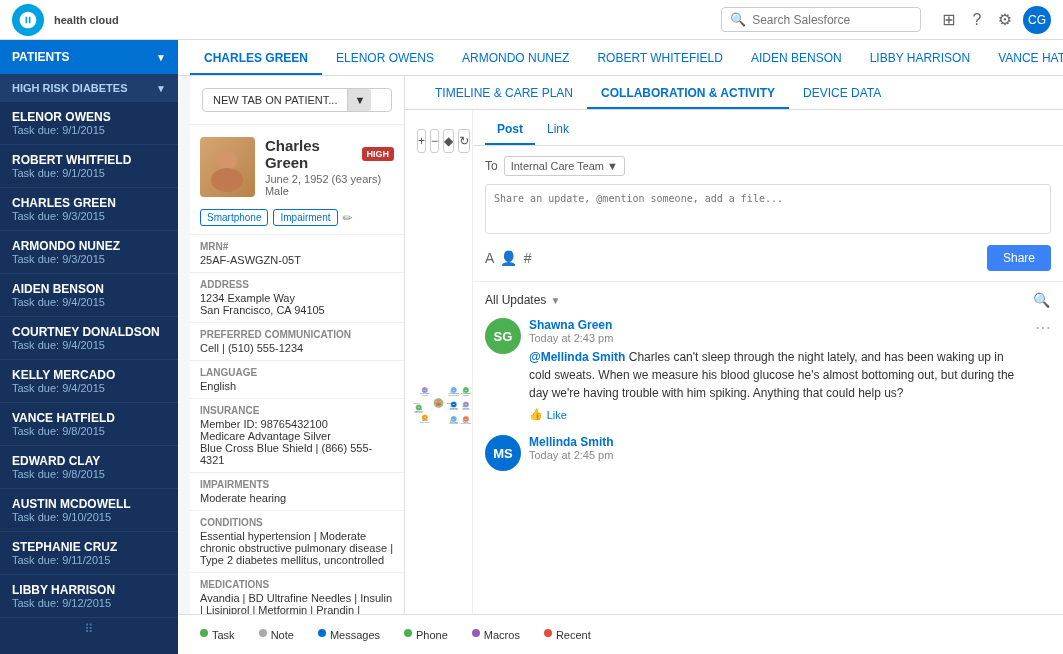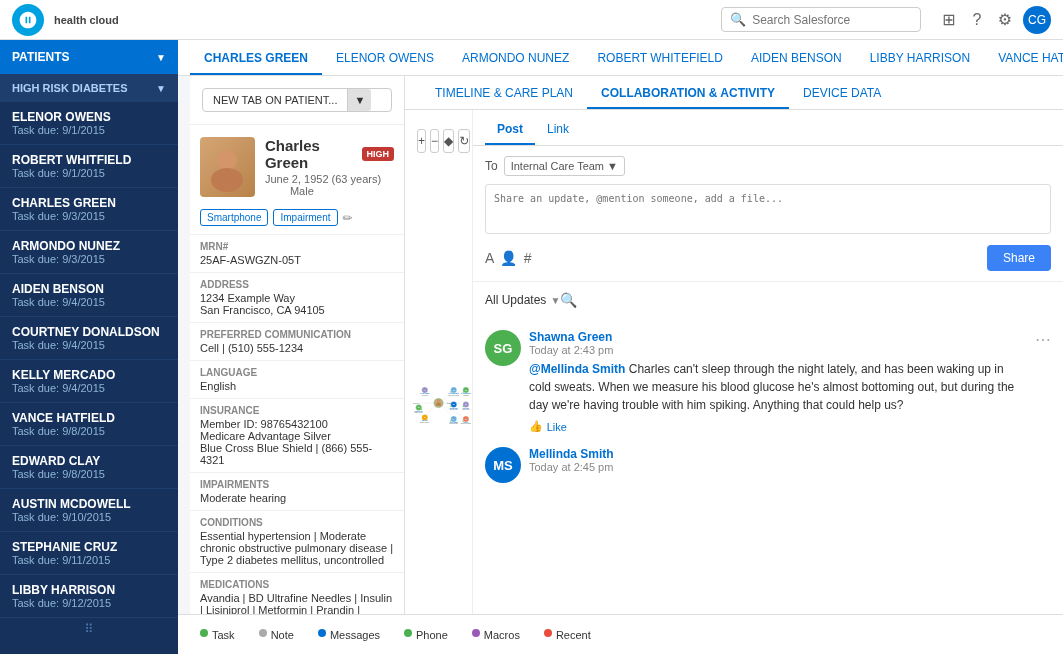--- a/index.html
+++ b/index.html
@@ -49,21 +49,21 @@
     
     .patient-panel { width: 215px; background: white; border-right: 1px solid #e0e0e0; overflow-y: auto; flex-shrink: 0; }
     .patient-panel-header { padding: 12px; border-bottom: 1px solid #eee; }
     .new-tab-btn { display: flex; align-items: center; background: white; border: 1px solid #ccc; border-radius: 4px; padding: 5px 10px; font-size: 11px; cursor: pointer; gap: 4px; }
     .new-tab-btn .dropdown-arrow { background: #e0e0e0; padding: 5px 6px; margin: -5px -10px -5px 6px; border-left: 1px solid #ccc; border-radius: 0 3px 3px 0; }
     .patient-photo-row { display: flex; align-items: flex-start; gap: 10px; padding: 12px 10px 8px; }
     .patient-photo-placeholder { width: 60px; height: 60px; background: linear-gradient(135deg, #d4a574, #b8834a); border-radius: 4px; display: flex; align-items: center; justify-content: center; color: white; font-size: 24px; }
     .patient-name { font-size: 15px; font-weight: bold; color: #333; }
     .high-badge { background: #c23934; color: white; font-size: 9px; padding: 2px 5px; border-radius: 3px; margin-left: 6px; font-weight: bold; vertical-align: middle; }
     .patient-dob { font-size: 11px; color: #666; margin-top: 2px; }
-    .patient-gender { font-size: 11px; color: #666; margin-left: 25px; }
+    .patient-gender { font-size: 11px; color: #666; }
     .tag-row { display: flex; gap: 5px; padding: 4px 10px 8px; align-items: center; }
     .tag { border: 1px solid #0070D2; color: #0070D2; border-radius: 3px; padding: 2px 6px; font-size: 10px; }
     .edit-icon { color: #888; cursor: pointer; font-size: 12px; }
     .detail-section { padding: 6px 10px; border-top: 1px solid #f0f0f0; }
     .detail-label { font-size: 10px; color: #888; text-transform: uppercase; font-weight: 600; margin-bottom: 2px; }
     .detail-value { font-size: 11px; color: #333; }
 
     
     .right-panel { flex: 1; display: flex; flex-direction: column; overflow: hidden; background: #f4f6f9; }
 
@@ -96,21 +96,21 @@
     .post-to { display: flex; align-items: center; gap: 6px; margin-bottom: 8px; font-size: 12px; color: #555; }
     .post-to-select { border: 1px solid #ccc; border-radius: 3px; padding: 3px 6px; font-size: 11px; cursor: pointer; display: flex; align-items: center; gap: 3px; }
     .post-textarea { width: 100%; border: 1px solid #ddd; border-radius: 3px; padding: 8px; font-size: 10px; color: #aaa; resize: none; height: 50px; outline: none; }
     .post-actions { display: flex; align-items: center; justify-content: space-between; margin-top: 8px; }
     .post-format-icons { display: flex; gap: 6px; align-items: center; }
     .format-icon { font-size: 14px; color: #666; cursor: pointer; }
     .share-btn { background: #3b82f6; color: white; border: none; border-radius: 4px; padding: 6px 16px; font-size: 12px; cursor: pointer; }
 
     
     .feed { flex: 1; overflow-y: auto; padding: 10px 12px; }
-    .feed-header { display: flex; align-items: center; margin-bottom: 22px; }
+    .feed-header { display: flex; align-items: center; justify-content: space-between; margin-bottom: 10px; }
     .all-updates { display: flex; align-items: center; gap: 4px; font-size: 12px; color: #333; cursor: pointer; }
     .all-updates .chevron { font-size: 10px; color: #888; }
     .feed-search { color: #888; cursor: pointer; font-size: 14px; }
 
     .feed-item { display: flex; gap: 8px; margin-bottom: 14px; }
     .feed-avatar { width: 36px; height: 36px; border-radius: 50%; flex-shrink: 0; display: flex; align-items: center; justify-content: center; font-size: 13px; font-weight: bold; color: white; }
     .feed-avatar.green { background: #4CAF50; }
     .feed-avatar.blue { background: #0070D2; }
     .feed-content { flex: 1; }
     .feed-name { font-size: 12px; font-weight: 600; color: #0070D2; }

